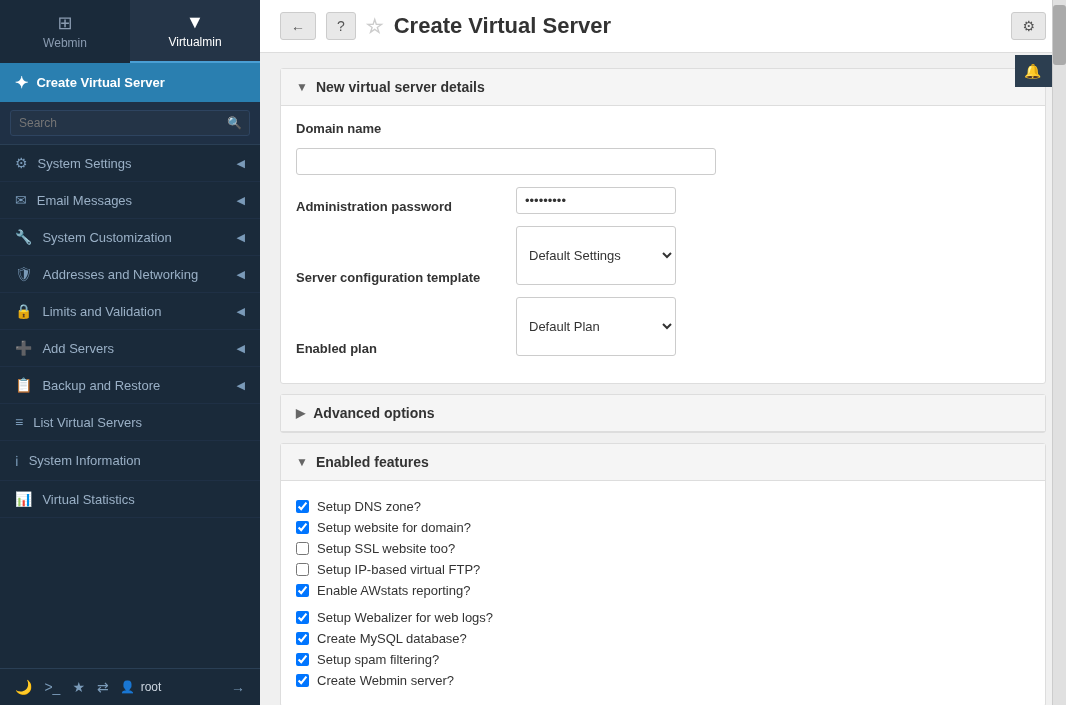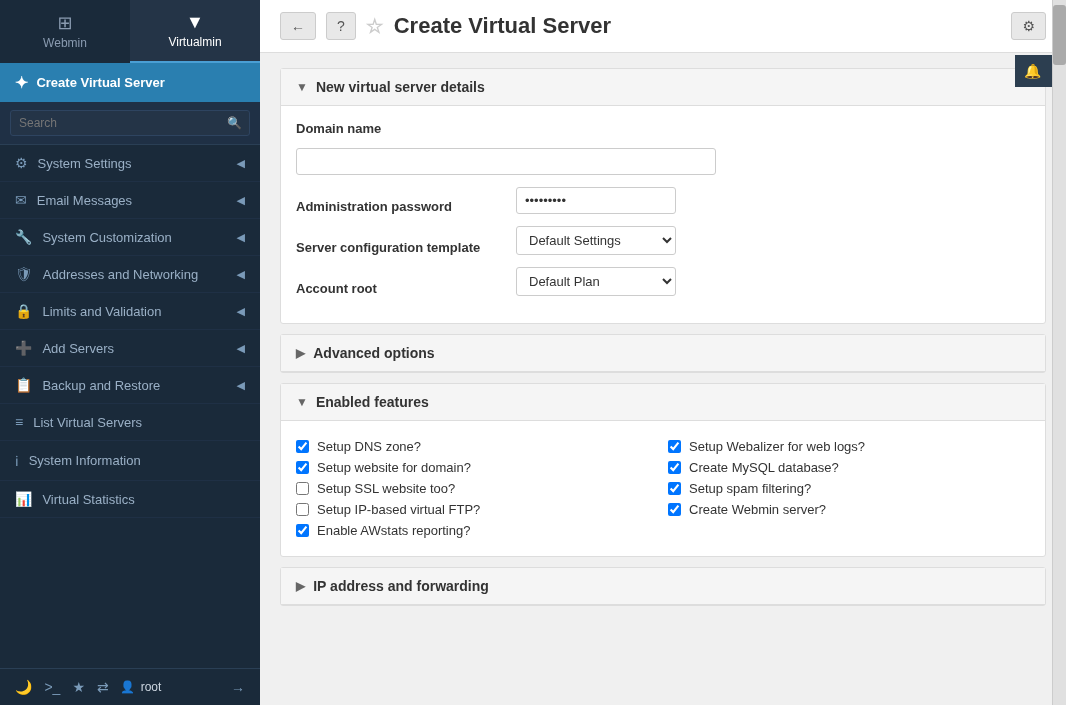--- a/index.html
+++ b/index.html
@@ -239,21 +239,21 @@
     .form-control input[type="text"],
     .form-control input[type="password"] {
       width: 420px;
       padding: 5px 8px;
       border: 1px solid #ccc;
       border-radius: 3px;
       font-size: 13px;
       color: #333;
     }
     .form-control select {
-      padding: 5px 8px;
+      padding: 20px 8px;
       border: 1px solid #ccc;
       border-radius: 3px;
       font-size: 13px;
       color: #333;
       background: #fff;
       min-width: 160px;
     }
     .radio-group {
       display: flex;
       align-items: center;
@@ -272,21 +272,21 @@
       padding: 4px 8px;
       border: 1px solid #ccc;
       border-radius: 3px;
       font-size: 13px;
       width: 160px;
     }
 
     
     .features-grid {
       display: grid;
-      grid-template-columns: 1fr 1fr;
+      grid-template-columns: 1fr;
       gap: 6px 10px;
     }
     .feature-item {
       display: flex;
       align-items: center;
       gap: 8px;
       font-size: 13px;
       color: #333;
       padding: 3px 0;
     }
@@ -481,21 +481,21 @@
           </div>
           <div class="form-row">
             <div class="form-label">Server configuration template</div>
             <div class="form-control">
               <select>
                 <option>Default Settings</option>
               </select>
             </div>
           </div>
           <div class="form-row">
-            <div class="form-label">Account root</div>
+            <div class="form-label">Enabled plan</div>
             <div class="form-control">
               <select>
                 <option>Default Plan</option>
               </select>
             </div>
           </div>
         </div>
       </div>
 
       <div class="section-card">

